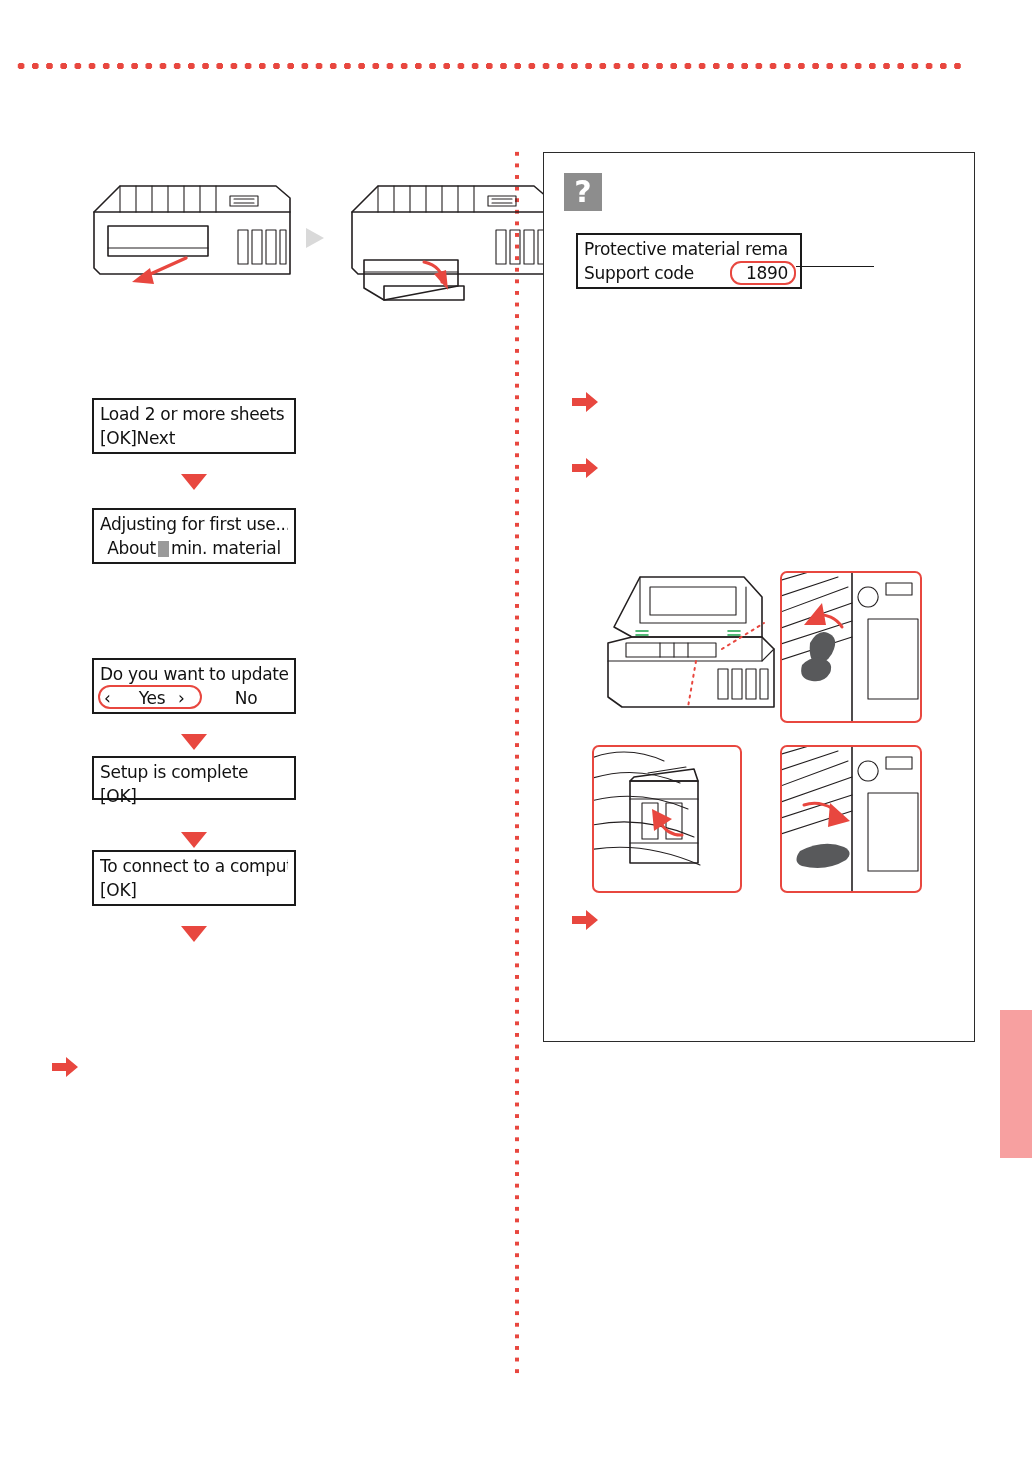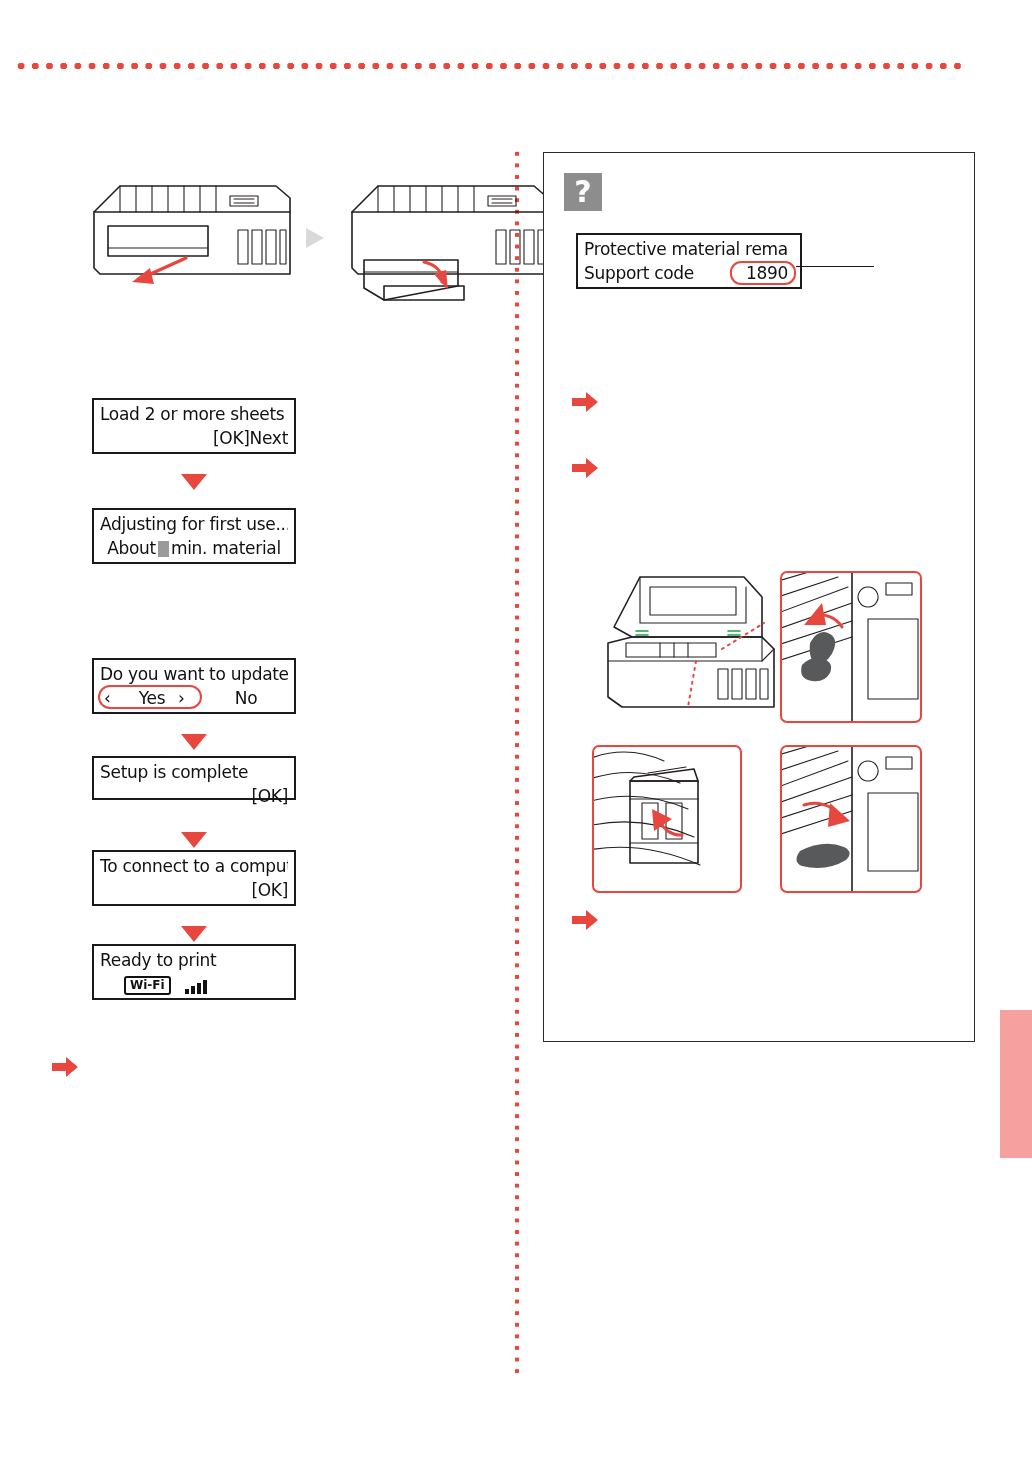--- a/index.html
+++ b/index.html
@@ -66,21 +66,21 @@
     position: absolute;
     left: 6px;
     right: 6px;
     font-size: 17px;
     letter-spacing: -0.3px;
     white-space: nowrap;
     overflow: hidden;
   }
   .lcd .l1 { top: 4px; }
   .lcd .l2 { top: 28px; }
-  .right-al { text-align: right; }
+  .right-al { }
 
   
   .dn-arrow {
     position: absolute;
     width: 0; height: 0;
     border-left: 13px solid transparent;
     border-right: 13px solid transparent;
     border-top: 16px solid #e8473f;
   }
 
@@ -278,29 +278,20 @@
 
   <div class="dn-arrow" style="left:181px; top:832px;"></div>
 
   <div class="lcd" style="left:92px; top:850px; width:204px; height:56px;">
     <div class="l1">To connect to a computer</div>
     <div class="l2 right-al">[OK]</div>
   </div>
 
   <div class="dn-arrow" style="left:181px; top:926px;"></div>
 
-  <div class="lcd" style="left:92px; top:944px; width:204px; height:56px;">
-    <div class="l1">Ready to print</div>
-    <div class="l2" style="left:30px;">
-      <span class="wifi-badge">Wi-Fi</span>
-      <span class="bars">
-        <i style="height:5px"></i><i style="height:8px"></i><i style="height:11px"></i><i style="height:14px"></i>
-      </span>
-    </div>
-  </div>
 
   <div class="step-arrow" style="left:52px; top:1056px;">
     <svg width="26" height="22" viewBox="0 0 26 22">
       <path class="redf" d="M0 7 H14 V1 L26 11 L14 21 V15 H0 Z"></path>
     </svg>
   </div>
 
   <div class="faq-box">
 
     <div class="q-badge">?</div>

